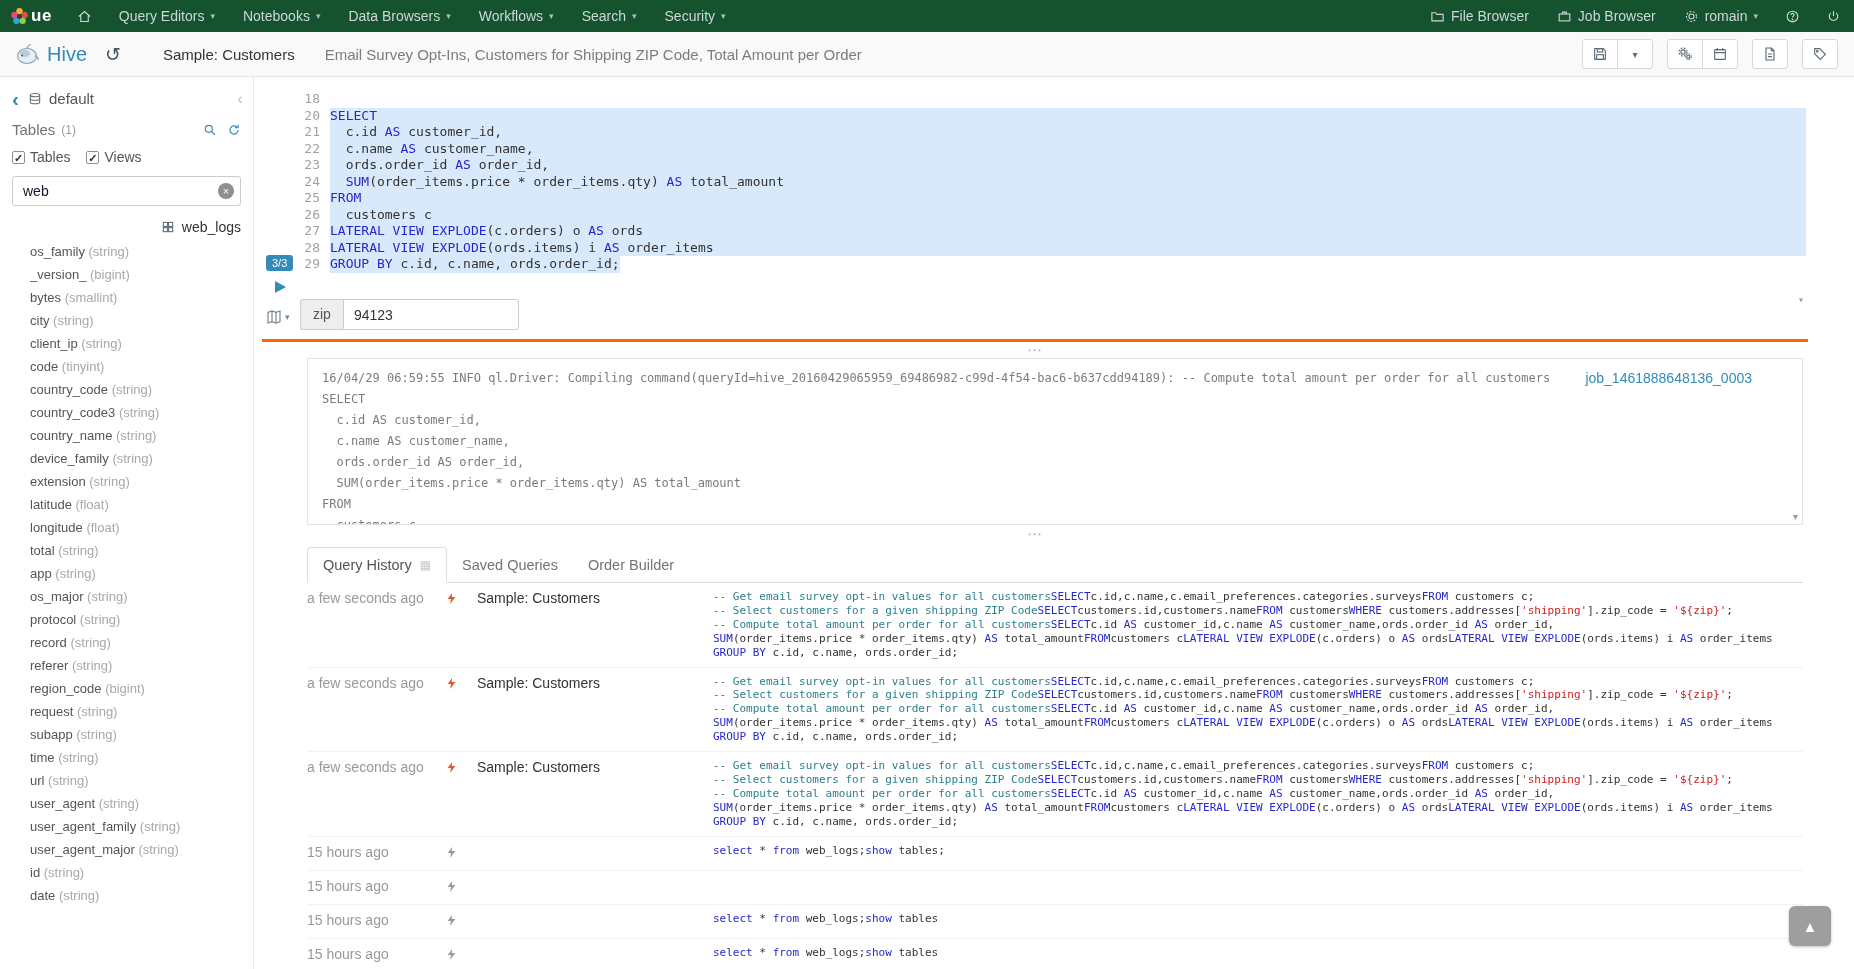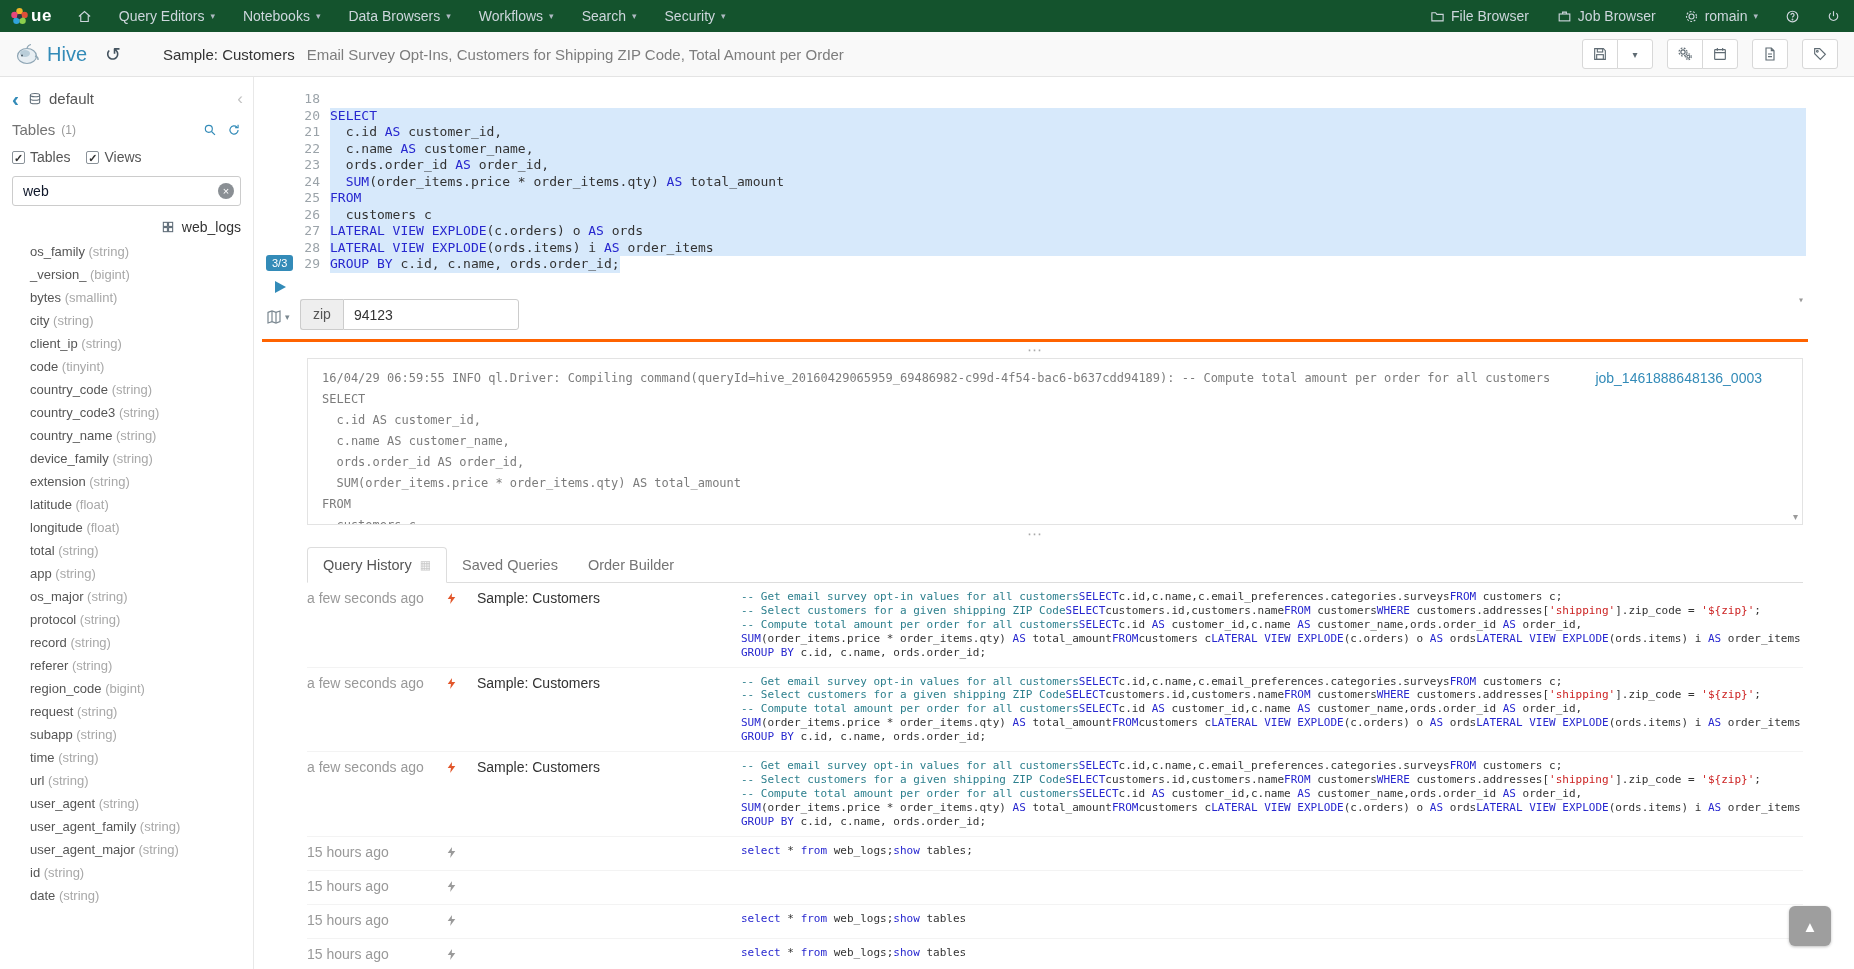--- a/index.html
+++ b/index.html
@@ -17,21 +17,21 @@
   .caret { font-size:9px; color:#aeb9c2; }
   .nav-right { margin-left:auto; display:flex; align-items:stretch; }
   .nav-svg { width:15px; height:15px; stroke:#cdd6dc; fill:none; stroke-width:1.8; }
 
   
   .subheader { height:45px; background:#f9f9f9; border-bottom:1px solid #e4e4e4; display:flex; align-items:center; padding:0 16px 0 14px; }
   .app-logo { display:flex; align-items:center; }
   .app-name { color:#338bb8; font-size:20px; margin-left:7px; }
   .history-toggle { margin-left:18px; color:#44535f; font-size:19px; line-height:1; }
   .doc-title { margin-left:42px; font-size:15px; color:#333; }
-  .doc-subtitle { margin-left:12px; font-size:15px; color:#7d7d7d; }
+  .doc-subtitle { margin-left:30px; font-size:15px; color:#7d7d7d; }
   .sub-actions { margin-left:auto; display:flex; align-items:center; gap:14px; }
   .btn-group { display:flex; }
   .ico-btn { width:36px; height:30px; background:#fff; border:1px solid #d8d8d8; display:flex; align-items:center; justify-content:center; color:#5f6b73; }
   .btn-group .ico-btn + .ico-btn { margin-left:-1px; }
   .btn-group .ico-btn:first-child { border-radius:3px 0 0 3px; }
   .btn-group .ico-btn:last-child { border-radius:0 3px 3px 0; }
   .ico-btn.single { border-radius:3px; }
   .sub-svg { width:16px; height:16px; stroke:#5f6b73; fill:none; stroke-width:1.7; }
   .caret-dark { font-size:10px; color:#5f6b73; }
 
@@ -85,38 +85,38 @@
   .var-label { background:#eee; border:1px solid #ccc; border-right:none; border-radius:3px 0 0 3px; height:31px; line-height:29px; padding:0 12px; font-size:14px; color:#555; }
   .var-input { width:176px; height:31px; border:1px solid #ccc; border-radius:0 3px 3px 0; padding:0 10px; font-size:14px; color:#333; font-family:"Liberation Sans",sans-serif; }
 
   .progress-bar { position:absolute; left:8px; top:262px; width:1546px; height:3px; background:#ff6300; }
   .handle { position:absolute; left:8px; width:1546px; text-align:center; color:#a9a9a9; font-size:15px; line-height:10px; height:12px; letter-spacing:1px; cursor:row-resize; }
   .h1 { top:268px; } .h2 { top:452px; }
 
   
   .log-panel { position:absolute; left:53px; top:281px; width:1496px; height:167px; border:1px solid #e3e3e3; background:#fff; padding:9px 14px; overflow:hidden; }
   .log-line { font-family:"DejaVu Sans Mono", monospace; font-size:12px; color:#7c7c7c; line-height:21px; white-space:pre; }
-  .job-link { position:absolute; right:40px; top:11px; color:#338bb8; font-size:14px; }
+  .job-link { position:absolute; right:50px; top:11px; color:#338bb8; font-size:14px; }
   .log-scroll-down { position:absolute; right:4px; bottom:2px; color:#9a9a9a; font-size:10px; }
 
   
   .tabs { position:absolute; left:53px; top:466px; width:1496px; display:flex; align-items:flex-end; border-bottom:1px solid #ddd; height:40px; }
   .tab { padding:9px 15px; font-size:14.5px; color:#747474; cursor:pointer; display:flex; align-items:center; gap:8px; }
   .tab.active { background:#fff; border:1px solid #ddd; border-bottom:1px solid #fff; border-radius:4px 4px 0 0; margin-bottom:-1px; color:#555; }
   .tab-icon { color:#c9c9c9; font-size:12px; }
 
   
   .history { position:absolute; left:53px; top:506px; width:1496px; }
   .h-row { display:flex; align-items:flex-start; padding:7px 0; border-bottom:1px solid #f3f3f3; }
   .h-time { width:138px; color:#999; font-size:14px; flex-shrink:0; }
   .h-icon { width:32px; flex-shrink:0; padding-top:1px; }
   .status-svg { width:13px; height:13px; }
   .h-name { width:236px; color:#333; font-size:14px; flex-shrink:0; }
   .h-query { flex:1; font-family:"DejaVu Sans Mono", monospace; font-size:11px; line-height:13.9px; }
-  .q-line { white-space:pre-wrap; word-break:break-all;margin-left:28px; }
+  .q-line { white-space:pre-wrap; word-break:break-all; }
 
   .scroll-top { position:fixed; right:23px; bottom:23px; width:42px; height:40px; background:#9e9e9e; border:none; border-radius:6px; color:#fff; font-size:15px; cursor:pointer; box-shadow:0 1px 3px rgba(0,0,0,.25); }
 </style>
 </head>
 <body>
 
 <nav class="topnav">
   <a class="brand">
     <svg width="19" height="19" viewBox="0 0 20 20">
       <circle cx="10" cy="4.5" r="3.4" fill="#f0b429"></circle>

